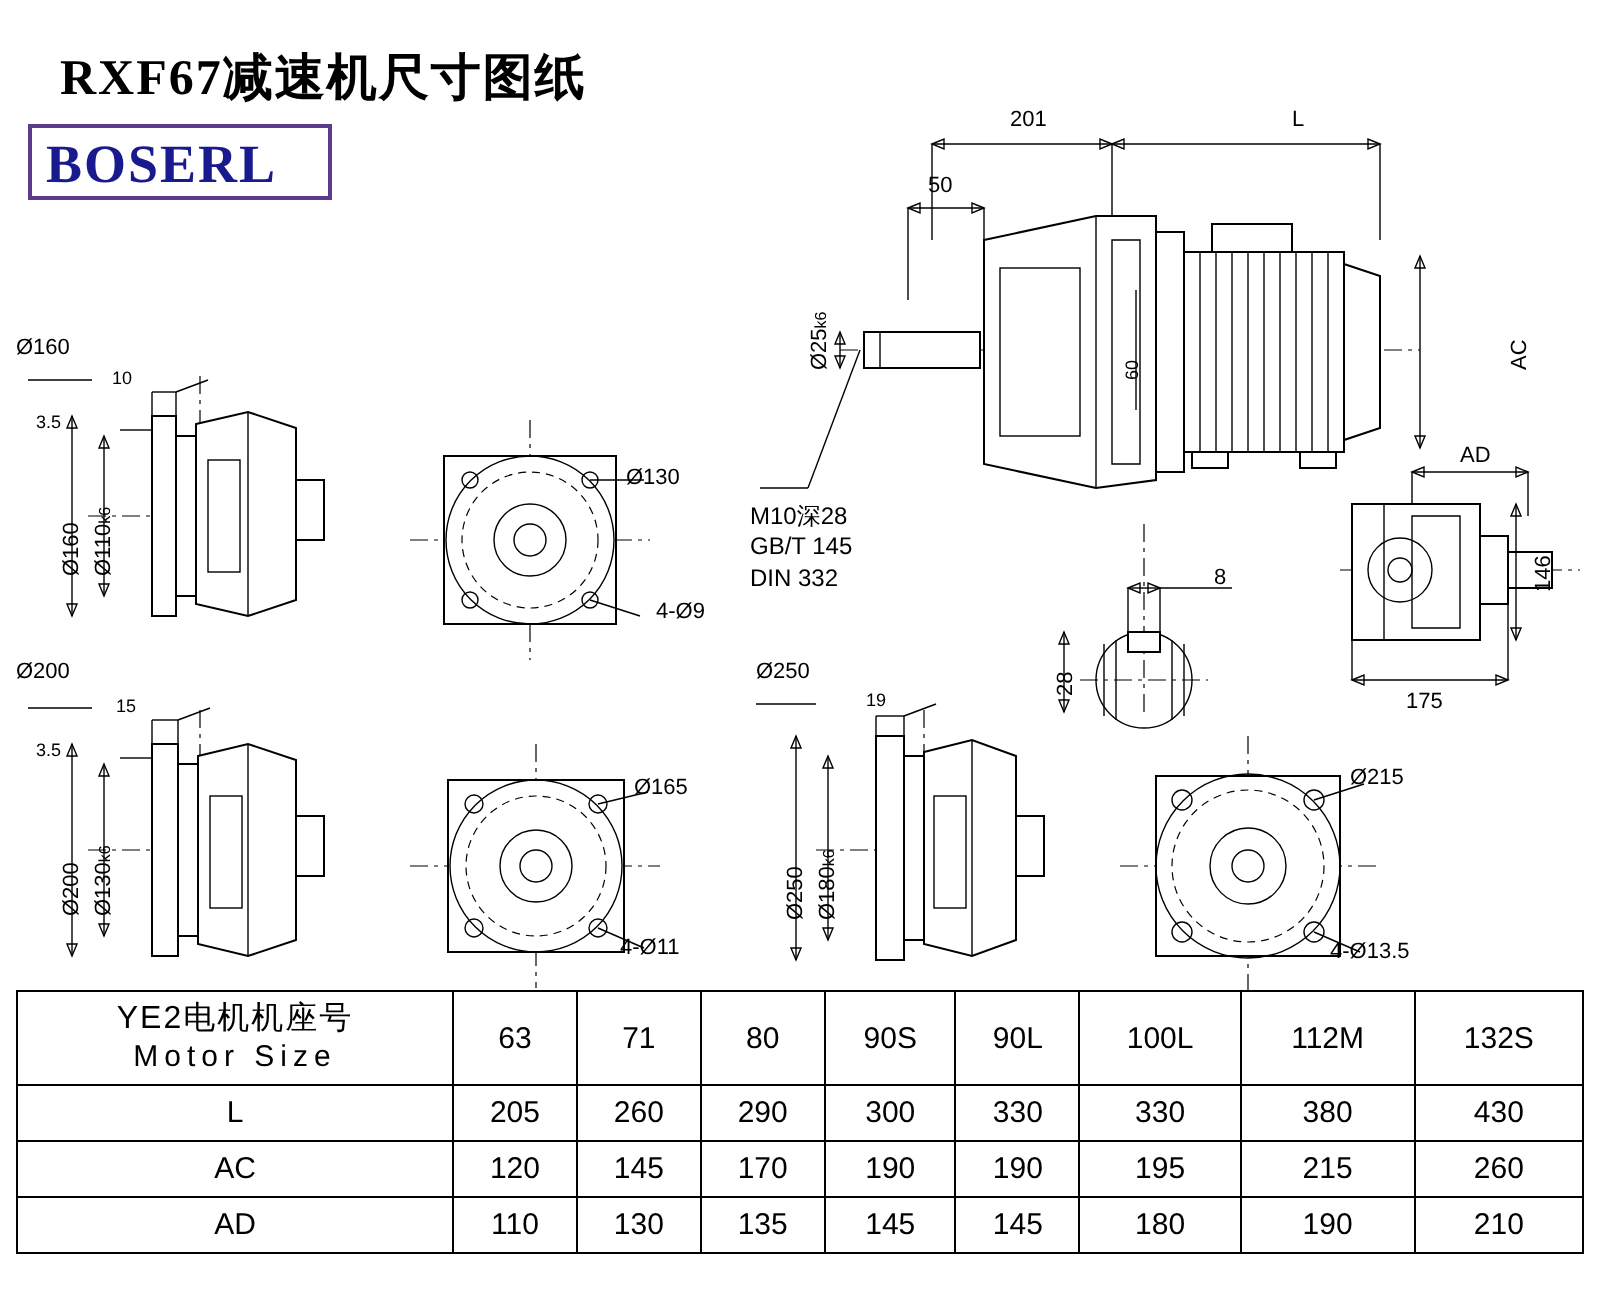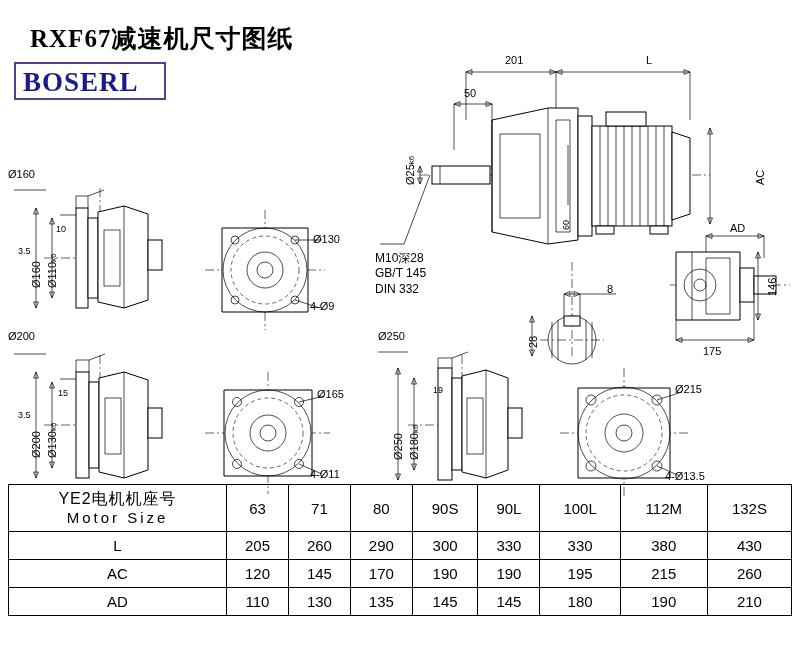--- a/index.html
+++ b/index.html
@@ -29,33 +29,33 @@
   }
   .logo span{
     position:absolute;left:7px;top:3px;
     font-size:27px;font-weight:bold;color:#1a1a8f;
     letter-spacing:1px;
     font-family:"Liberation Serif", serif;
   }
 
   
   .lbl{position:absolute;font-size:11px;white-space:nowrap;font-family:"Liberation Sans",sans-serif;}
-  .lbl.sm{font-size:9px;margin-top:40px;}
+  .lbl.sm{font-size:9px;}
   .lbl.rot{transform:rotate(-90deg);transform-origin:left top;}
   svg{position:absolute;left:0;top:0;overflow:visible;}
   .dim{stroke:#000;stroke-width:0.7;fill:none;}
   .ctr{stroke:#000;stroke-width:0.6;fill:none;stroke-dasharray:9,3,2,3;}
   .hid{stroke:#000;stroke-width:0.6;fill:none;stroke-dasharray:4,3;}
   .out{stroke:#000;stroke-width:1;fill:#fff;}
   .thin{stroke:#000;stroke-width:0.7;fill:none;}
   .fillw{fill:#fff;stroke:#000;stroke-width:1;}
 
   
   .tbl{
-    position:absolute;left:8px;top:484px;
+    position:absolute;left:8px;top:495px;
     border-collapse:collapse;
     width:784px;
   }
   .tbl td{
     border:1px solid #000;
     text-align:center;
     font-size:15px;
     height:25px;
     font-family:"Liberation Sans", sans-serif;
   }
@@ -247,21 +247,21 @@
     <circle class="thin" cx="295" cy="300" r="4" fill="#fff"></circle>
     <line class="thin" x1="295" y1="240" x2="322" y2="240"></line>
     <line class="thin" x1="295" y1="300" x2="320" y2="308"></line>
   </svg>
   <div class="lbl" style="left:8px;top:168px">Ø160</div>
   <div class="lbl sm" style="left:56px;top:184px">10</div>
   <div class="lbl sm" style="left:18px;top:206px">3.5</div>
   <div class="lbl rot" style="left:30px;top:288px">Ø160</div>
   <div class="lbl rot" style="left:46px;top:288px"><span>Ø110</span><span style="font-size:8px">k6</span></div>
   <div class="lbl" style="left:313px;top:233px">Ø130</div>
-  <div class="lbl" style="left:310px;top:300px">4-Ø9</div>
+  <div class="lbl" style="left:328px;top:300px">4-Ø9</div>
 
   <svg width="800" height="646">
     <line class="ctr" x1="44" y1="425" x2="160" y2="425"></line>
     <line class="ctr" x1="100" y1="355" x2="100" y2="470"></line>
     <rect class="fillw" x="76" y="372" width="13" height="106"></rect>
     <rect class="fillw" x="89" y="382" width="10" height="86"></rect>
     <path class="fillw" d="M99,378 L124,372 L148,380 L148,470 L124,478 L99,472 Z"></path>
     <path class="thin" d="M124,372 L124,478"></path>
     <rect class="thin" x="105" y="398" width="16" height="56" fill="none"></rect>
     <rect class="fillw" x="148" y="408" width="14" height="30"></rect>

